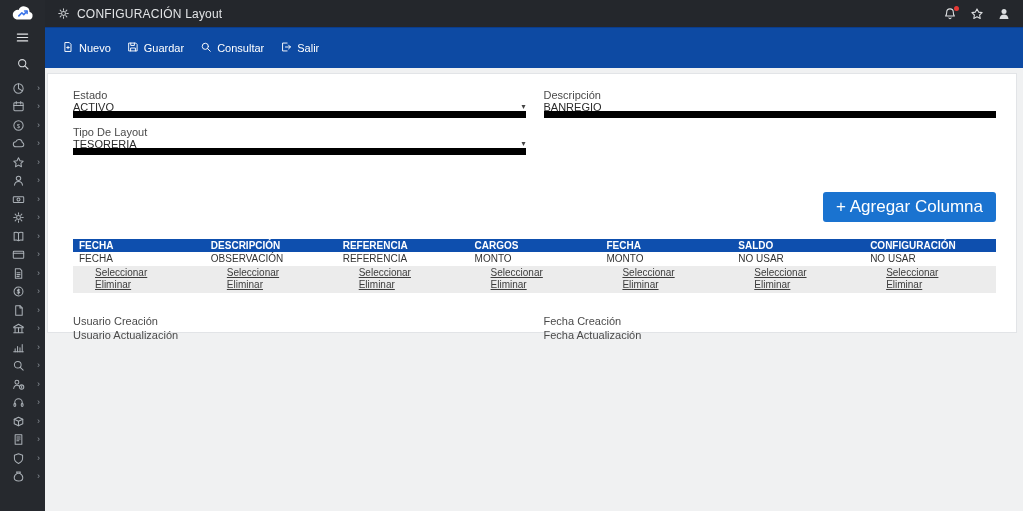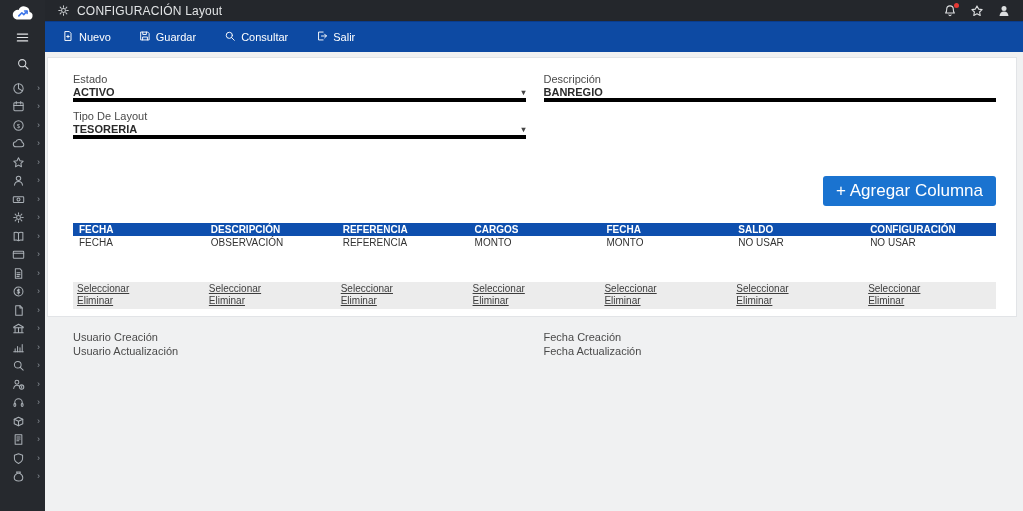--- a/index.html
+++ b/index.html
@@ -14,54 +14,54 @@
   .burger svg { width:15px; height:15px; }
   .side-search svg { width:14px; height:14px; }
   .nav { display:flex; flex-direction:column; }
   .nav-item { height:18.5px; display:flex; align-items:center; padding:0 5px 0 12px; cursor:pointer; }
   .nav-item .ico { width:13px; height:13px; display:flex; }
   .nav-item .ico svg { width:13px; height:13px; }
   .nav-item .chev { margin-left:auto; font-size:9px; line-height:9px; color:#8d939a; }
 
   
   .main { flex:1; display:flex; flex-direction:column; min-width:0; }
-  .topbar { height:21px; background:#24272c; display:flex; align-items:center; padding:0 12px; color:#dcdee0; flex-shrink:0; }
+  .topbar { height:27px; background:#24272c; display:flex; align-items:center; padding:0 12px; color:#dcdee0; flex-shrink:0; }
   .topbar .gear { width:13px; height:13px; margin-right:7px; display:flex; color:#c9cccf; }
   .topbar .gear svg { width:13px; height:13px; }
   .tb-title { font-size:12px; color:#e2e4e6; letter-spacing:.2px; }
   .tb-right { margin-left:auto; display:flex; align-items:center; gap:13px; }
   .tb-ic { position:relative; width:14px; height:14px; color:#dcdee0; cursor:pointer; display:flex; }
   .tb-ic svg { width:14px; height:14px; }
   .badge-dot { position:absolute; top:-1px; right:-2px; width:5px; height:5px; border-radius:50%; }
 
-  .toolbar { height:31px; display:flex; align-items:center; padding-left:17px; gap:28px; flex-shrink:0; border-top:1px solid #0a3c8c; }
+  .toolbar { height:41px; display:flex; align-items:center; padding-left:17px; gap:16px; flex-shrink:0; border-top:1px solid #0a3c8c; }
   .tool-btn { display:flex; align-items:center; gap:5px; color:#fff; font-size:11px; background:none; border:none; cursor:pointer; font-family:inherit; }
   .tool-btn svg { width:12px; height:12px; }
 
   
   .content { flex:1; padding:5px 6px 0 2px; background:#f0f1f2; }
   .card { background:#fff; border:1px solid #e2e4e7; height:260px; padding:15px 20px 0 25px; }
 
   .form-grid { display:grid; grid-template-columns:1fr 1fr; column-gap:18px; row-gap:8px; }
   .field { display:flex; flex-direction:column; }
   .field .lbl { font-size:11px; color:#4a4a4a; height:13px; line-height:13px; }
   .field .val-row { display:flex; align-items:center; height:16px; font-size:11px; color:#2b2b2b; }
   .field .val-row .caret { margin-left:auto; font-size:8px; color:#444; }
-  .field .underline { border-bottom:4px solid #000000;font-weight:bold; }
+  .field .underline { border-bottom:7px solid #000000; }
   .field .dotted { border-bottom:1px dotted #c6c6c6; }
   .placeholder { color:#b3b3b3; }
 
   .btn-row { display:flex; justify-content:flex-end; margin-top:37px; }
   .btn-primary { color:#fff; border:none; border-radius:3px; font-size:17px; padding:5px 13px; cursor:pointer; font-family:inherit; }
 
   .tbl { margin-top:17px; width:100%; }
   .tr { display:grid; grid-template-columns:repeat(7,1fr); }
   .th { color:#fff; font-size:10px; font-weight:bold; padding:0 6px; height:13px; line-height:13px; white-space:nowrap; overflow:hidden; }
   .td-map { font-size:10px; color:#333; padding:0 6px; height:14px; line-height:14px; background:#fff; }
-  .td-act { background:#ececec; padding:2px 6px 3px 4px; display:flex; flex-direction:column; gap:1px;margin-top:32px; }
+  .td-act { background:#ececec; padding:2px 6px 3px 22px; display:flex; flex-direction:column; gap:1px; }
   .td-act a { font-size:10px; color:#3d3d3d; text-decoration:underline; line-height:10.5px; cursor:pointer; }
 
   .footer-grid { display:grid; grid-template-columns:1fr 1fr; column-gap:18px; margin-top:21px; }
   .meta { font-size:11px; color:#4a4a4a; line-height:14px; }
 </style>
 </head>
 <body>
 
 <div class="app">
 

